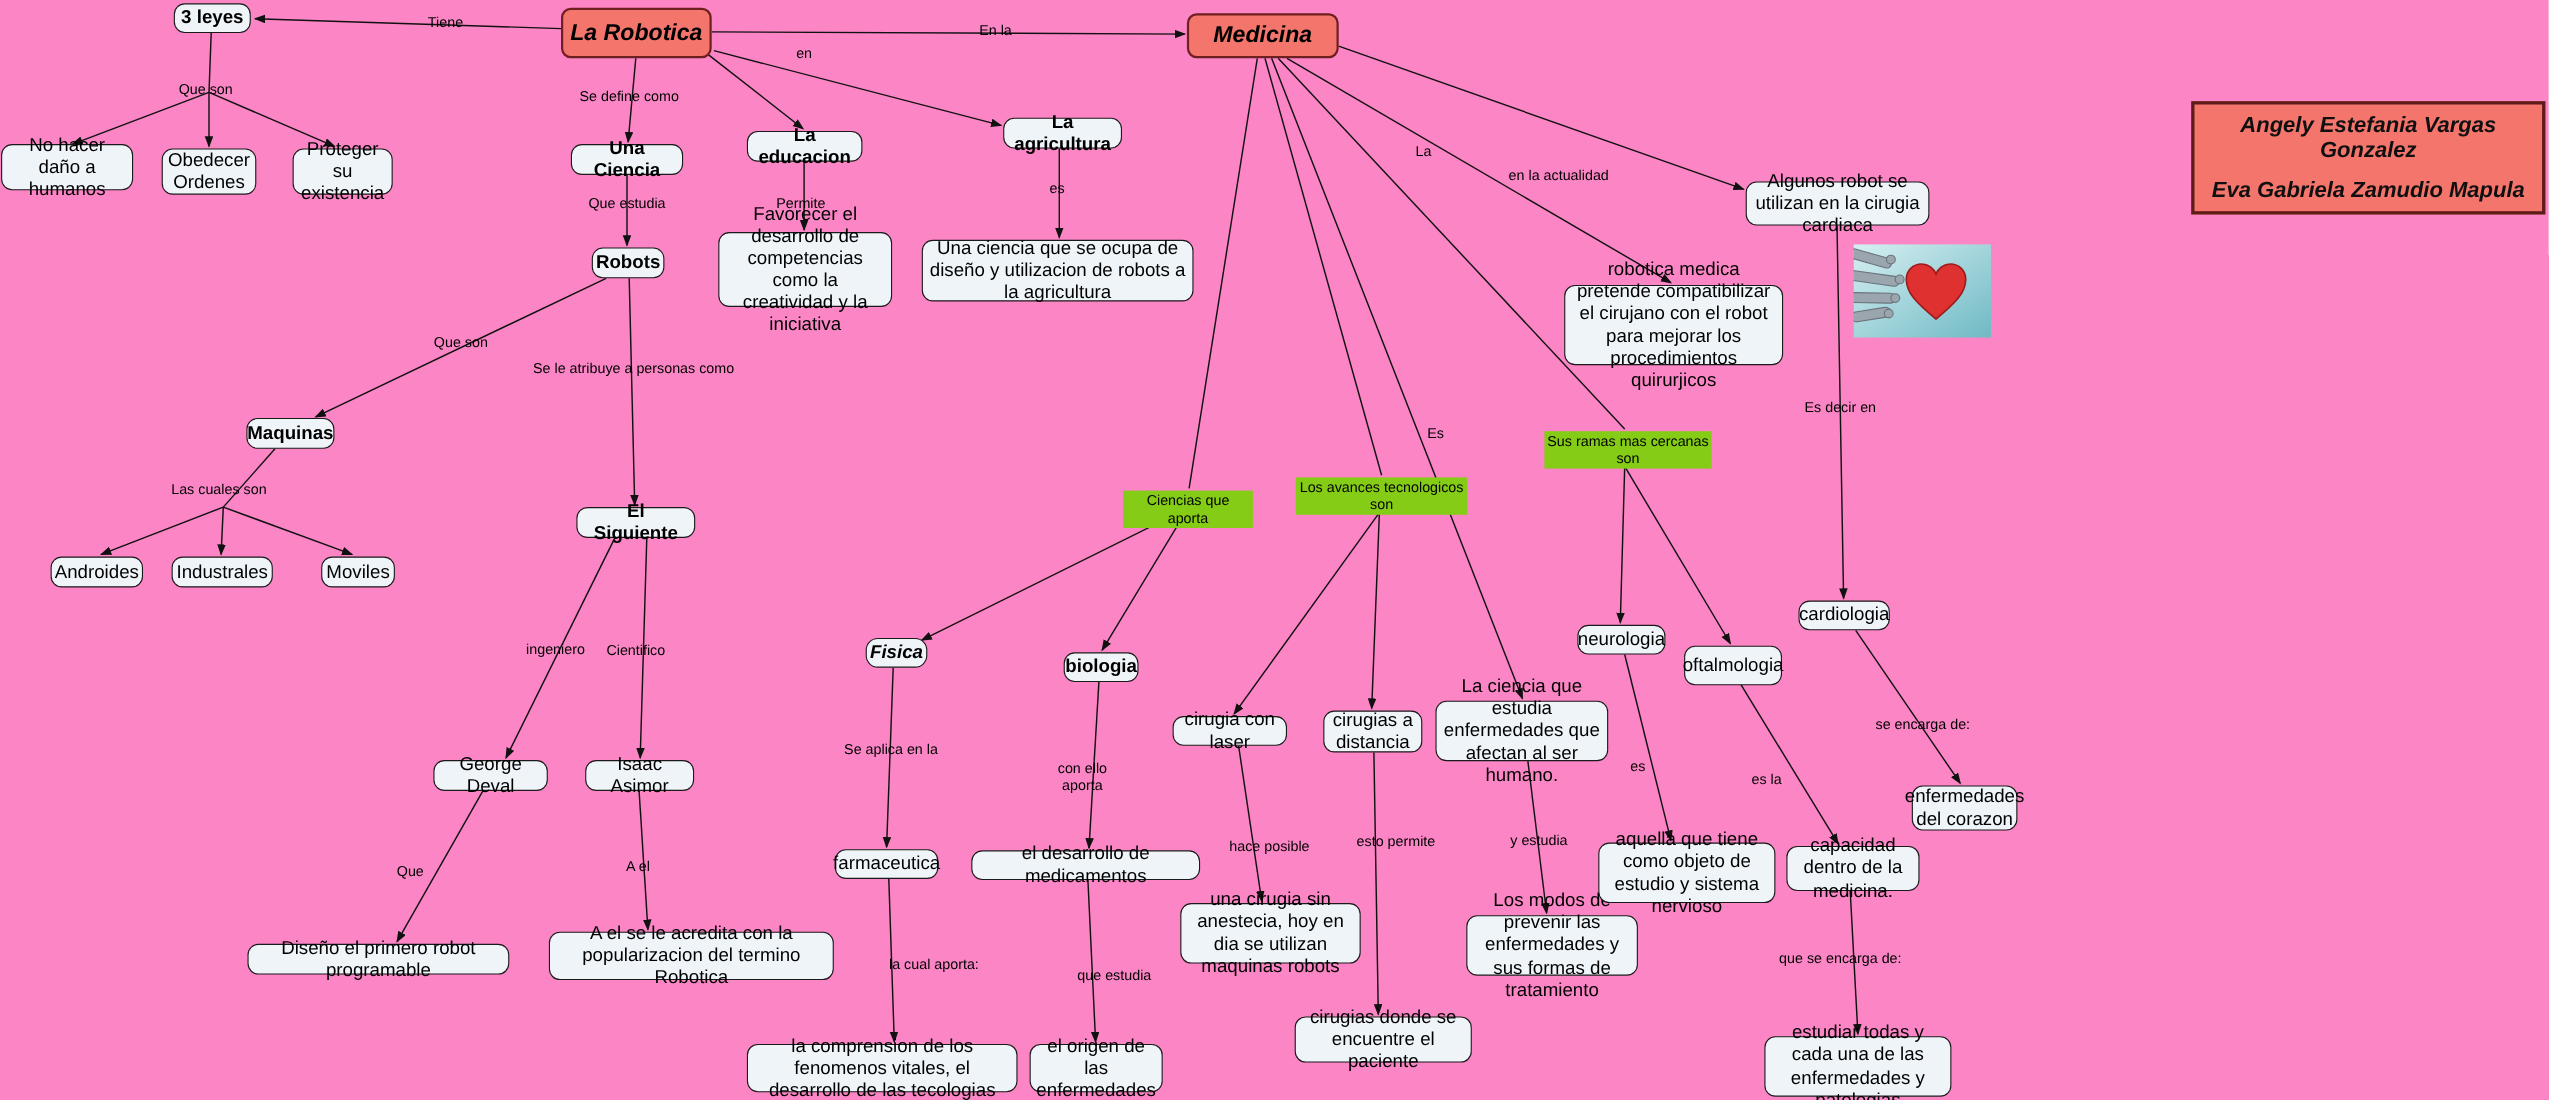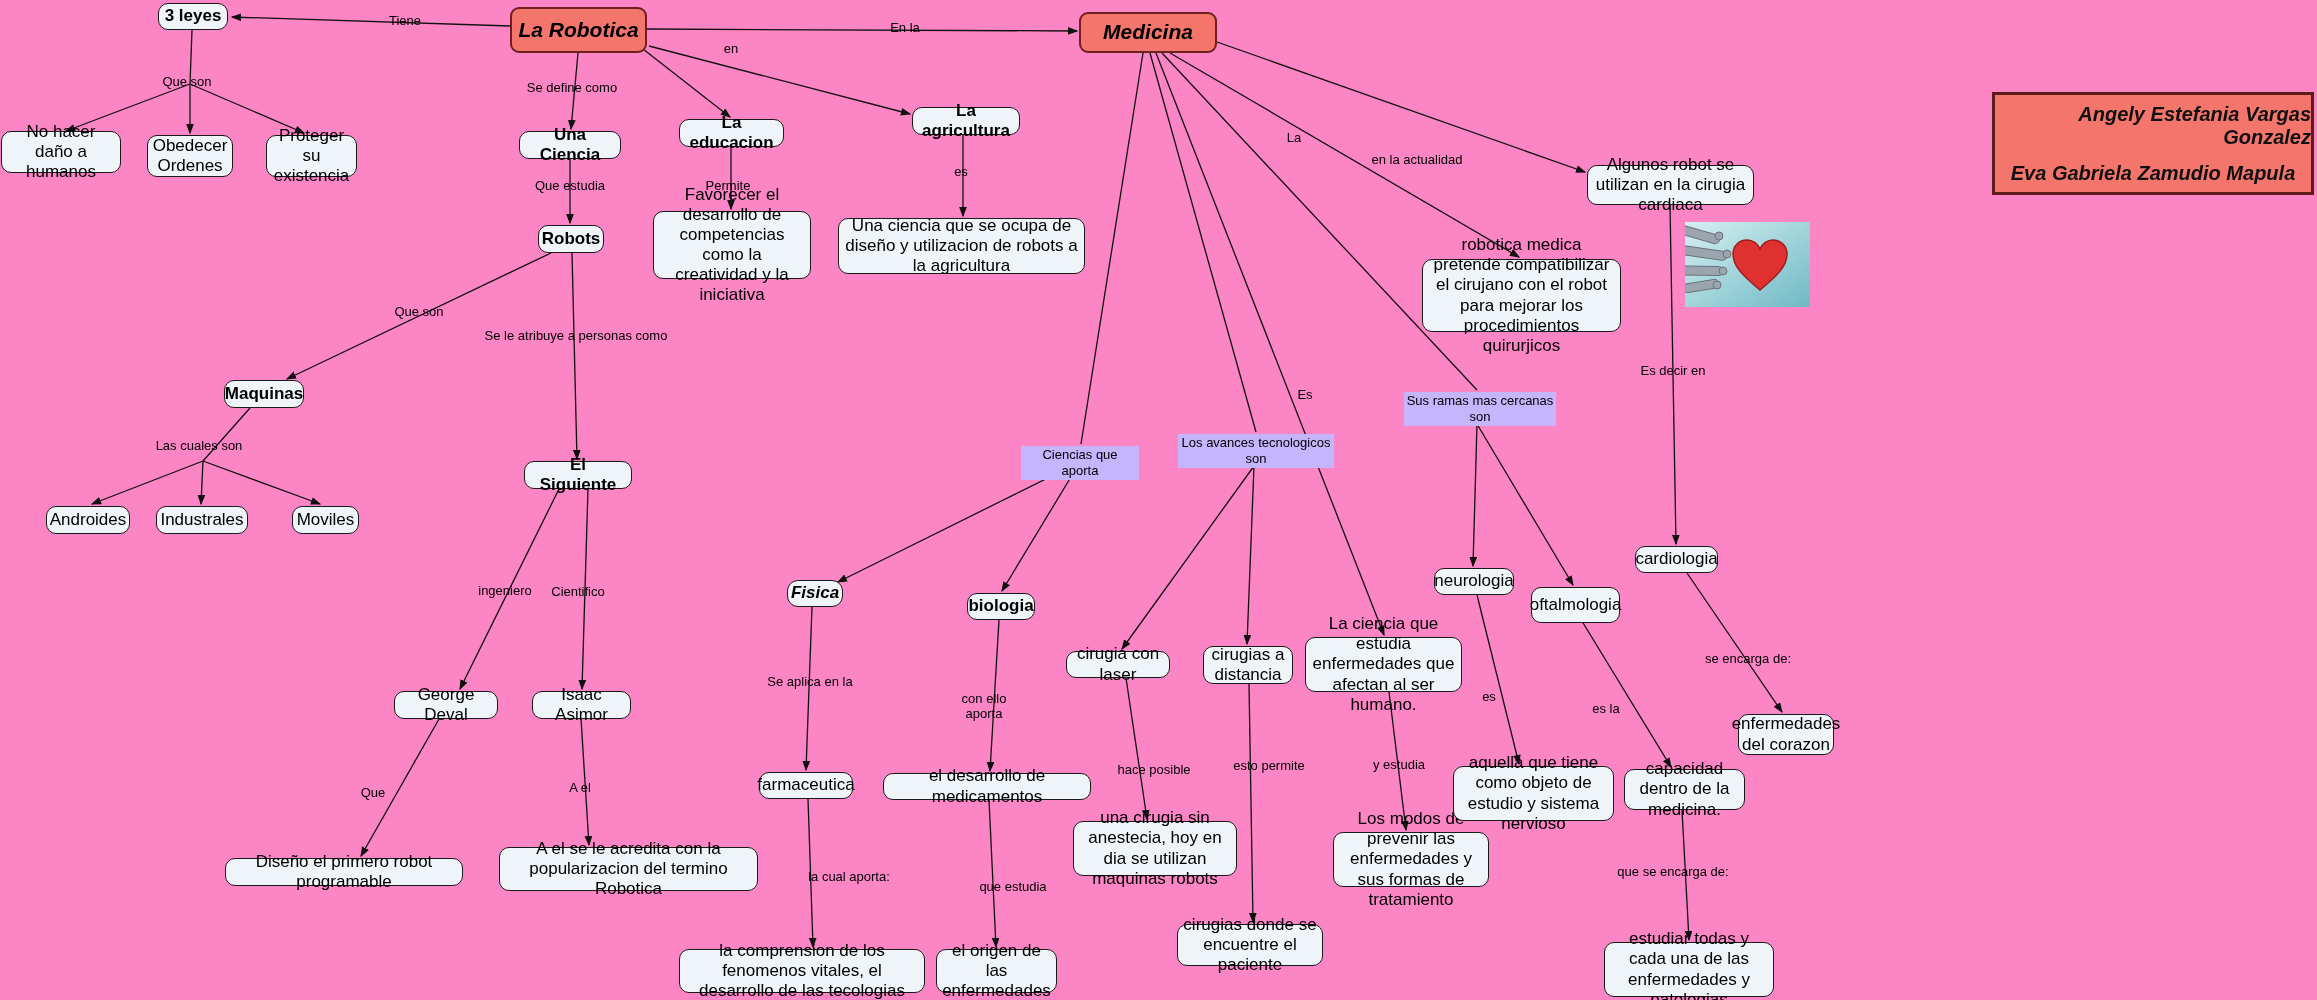--- a/index.html
+++ b/index.html
@@ -17,25 +17,25 @@
   .node{position:absolute;box-sizing:border-box;background:var(--node-fill);border:1.5px solid var(--node-border);
         border-radius:10px;display:flex;align-items:center;justify-content:center;text-align:center;
         font-size:17px;line-height:1.18;color:#000;padding:2px 5px;}
   .bold{font-weight:700;}
   .italic{font-style:italic;border-radius:11px;}
   .main{background:var(--highlight-fill);border:2px solid var(--highlight-border);
         font-weight:700;font-style:italic;font-size:21px;border-radius:9px;}
   .link-label{position:absolute;transform:translate(-50%,-50%);font-size:13px;color:#000;
         white-space:nowrap;text-align:center;line-height:1.15;}
   .link-label.wrap{white-space:normal;}
-  .link-box{position:absolute;background:#c4b5fd;font-size:13px;color:#000;text-align:center;
+  .link-box{position:absolute;background:#84cc16;font-size:13px;color:#000;text-align:center;
         line-height:1.22;padding:1px 2px;box-sizing:border-box;}
   .author{position:absolute;background:var(--highlight-fill);border:3px solid #5f1a1a;color:#101010;
         font-weight:700;font-style:italic;font-size:20px;display:flex;flex-direction:column;
-        align-items:center;justify-content:center;gap:13px;text-align:right;box-sizing:border-box;}
+        align-items:center;justify-content:center;gap:13px;text-align:center;box-sizing:border-box;}
   .photo{position:absolute;}
 </style>
 </head>
 <body>
 
 <div class="canvas">
 
   <svg class="wires" width="2317" height="1000">
     <defs>
       <marker id="arrow" markerWidth="9" markerHeight="8" refX="7" refY="3" orient="auto">
@@ -125,21 +125,21 @@
   <div class="node bold italic" style="left:787px;top:580px;width:56px;height:27px">Fisica</div>
   <div class="node bold" style="left:967px;top:593px;width:68px;height:27px">biologia</div>
   <div class="node" style="left:759px;top:772px;width:94px;height:27px">farmaceutica</div>
   <div class="node" style="left:883px;top:773px;width:208px;height:27px">el desarrollo de medicamentos</div>
   <div class="node" style="left:679px;top:949px;width:246px;height:44px">la comprension de los fenomenos vitales, el desarrollo de las tecologias</div>
   <div class="node" style="left:936px;top:949px;width:121px;height:44px">el origen de las enfermedades</div>
 
   <div class="node" style="left:1066px;top:651px;width:104px;height:27px">cirugia con laser</div>
   <div class="node" style="left:1203px;top:646px;width:90px;height:38px">cirugias a distancia</div>
   <div class="node" style="left:1073px;top:821px;width:164px;height:55px">una cirugia sin anestecia, hoy en dia se utilizan maquinas robots</div>
-  <div class="node" style="left:1177px;top:924px;width:146px;height:42px">cirugias donde se encuentre el paciente</div>
+  <div class="node" style="left:1177px;top:924px;width:161px;height:42px">cirugias donde se encuentre el paciente</div>
 
   <div class="node" style="left:1305px;top:637px;width:157px;height:55px">La ciencia que estudia enfermedades que afectan al ser humano.</div>
   <div class="node" style="left:1333px;top:832px;width:156px;height:55px">Los modos de prevenir las enfermedades y sus formas de tratamiento</div>
   <div class="node" style="left:1434px;top:568px;width:80px;height:27px">neurologia</div>
   <div class="node" style="left:1531px;top:587px;width:89px;height:36px">oftalmologia</div>
   <div class="node" style="left:1453px;top:766px;width:161px;height:55px">aquella que tiene como objeto de estudio y sistema nervioso</div>
   <div class="node" style="left:1624px;top:769px;width:121px;height:41px">capacidad dentro de la medicina.</div>
 
   <div class="node" style="left:1587px;top:165px;width:167px;height:40px">Algunos robot se utilizan en la cirugia cardiaca</div>
   <div class="node" style="left:1422px;top:259px;width:199px;height:73px">robotica medica pretende compatibilizar el cirujano con el robot para mejorar los procedimientos quirurjicos</div>

